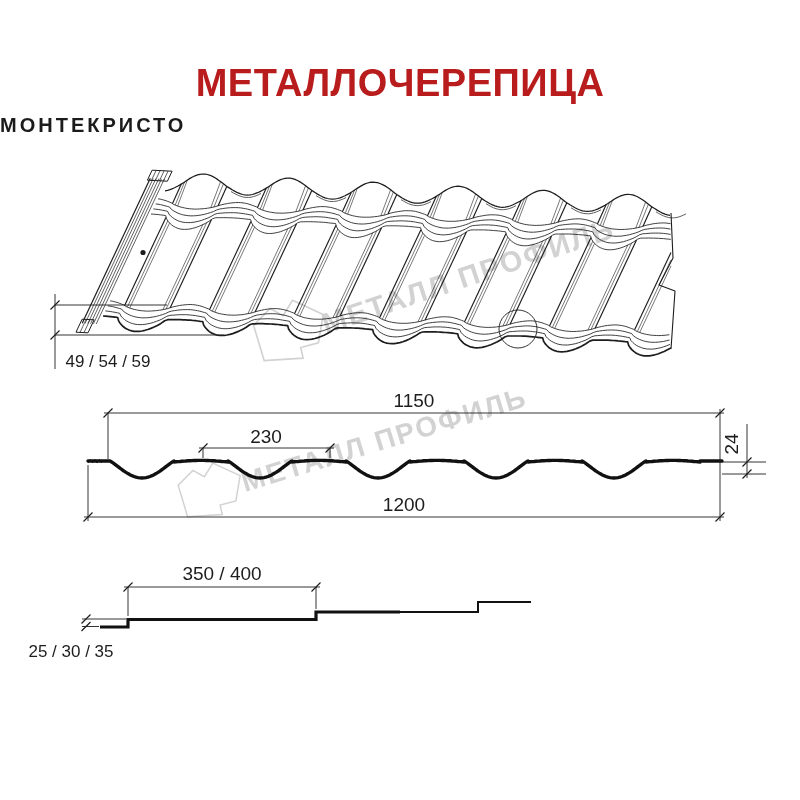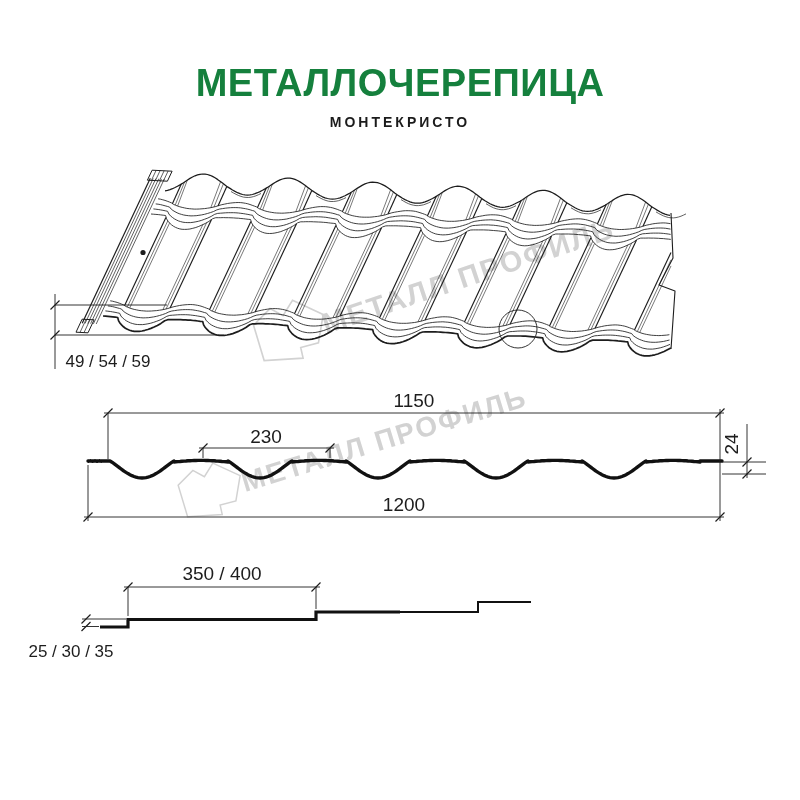--- a/index.html
+++ b/index.html
@@ -1,21 +1,21 @@
 <!DOCTYPE html>
 <html><head>
 <meta charset="utf-8">
 <style>
   html,body{margin:0;padding:0;background:#fff;}
   .stage{position:relative;width:800px;height:800px;background:#fff;overflow:hidden;
          font-family:"Liberation Sans",sans-serif;}
   .title{position:absolute;top:62px;left:0;width:800px;text-align:center;
-         font-weight:700;font-size:38px;letter-spacing:.5px;color:#15803d;white-space:nowrap;}
-  .subtitle{position:absolute;top:114px;left:0;width:800px;text-align:center;
-         font-weight:700;font-size:14px;letter-spacing:3px;color:#1b1b1b;white-space:nowrap;}
+         font-weight:700;font-size:38px;letter-spacing:.5px;color:#b91c1c;white-space:nowrap;}
+  .subtitle{position:absolute;top:114px;left:0;width:800px;text-align:left;
+         font-weight:700;font-size:20px;letter-spacing:3px;color:#1b1b1b;white-space:nowrap;}
   svg{position:absolute;top:0;left:0;}
   text{font-family:"Liberation Sans",sans-serif;}
   .dimtxt{font-size:19px;fill:#1d1d1d;}
   .dimtxt-sm{font-size:17px;fill:#1d1d1d;}
 </style>
 </head>
 <body>
 
 <div class="stage">
 

